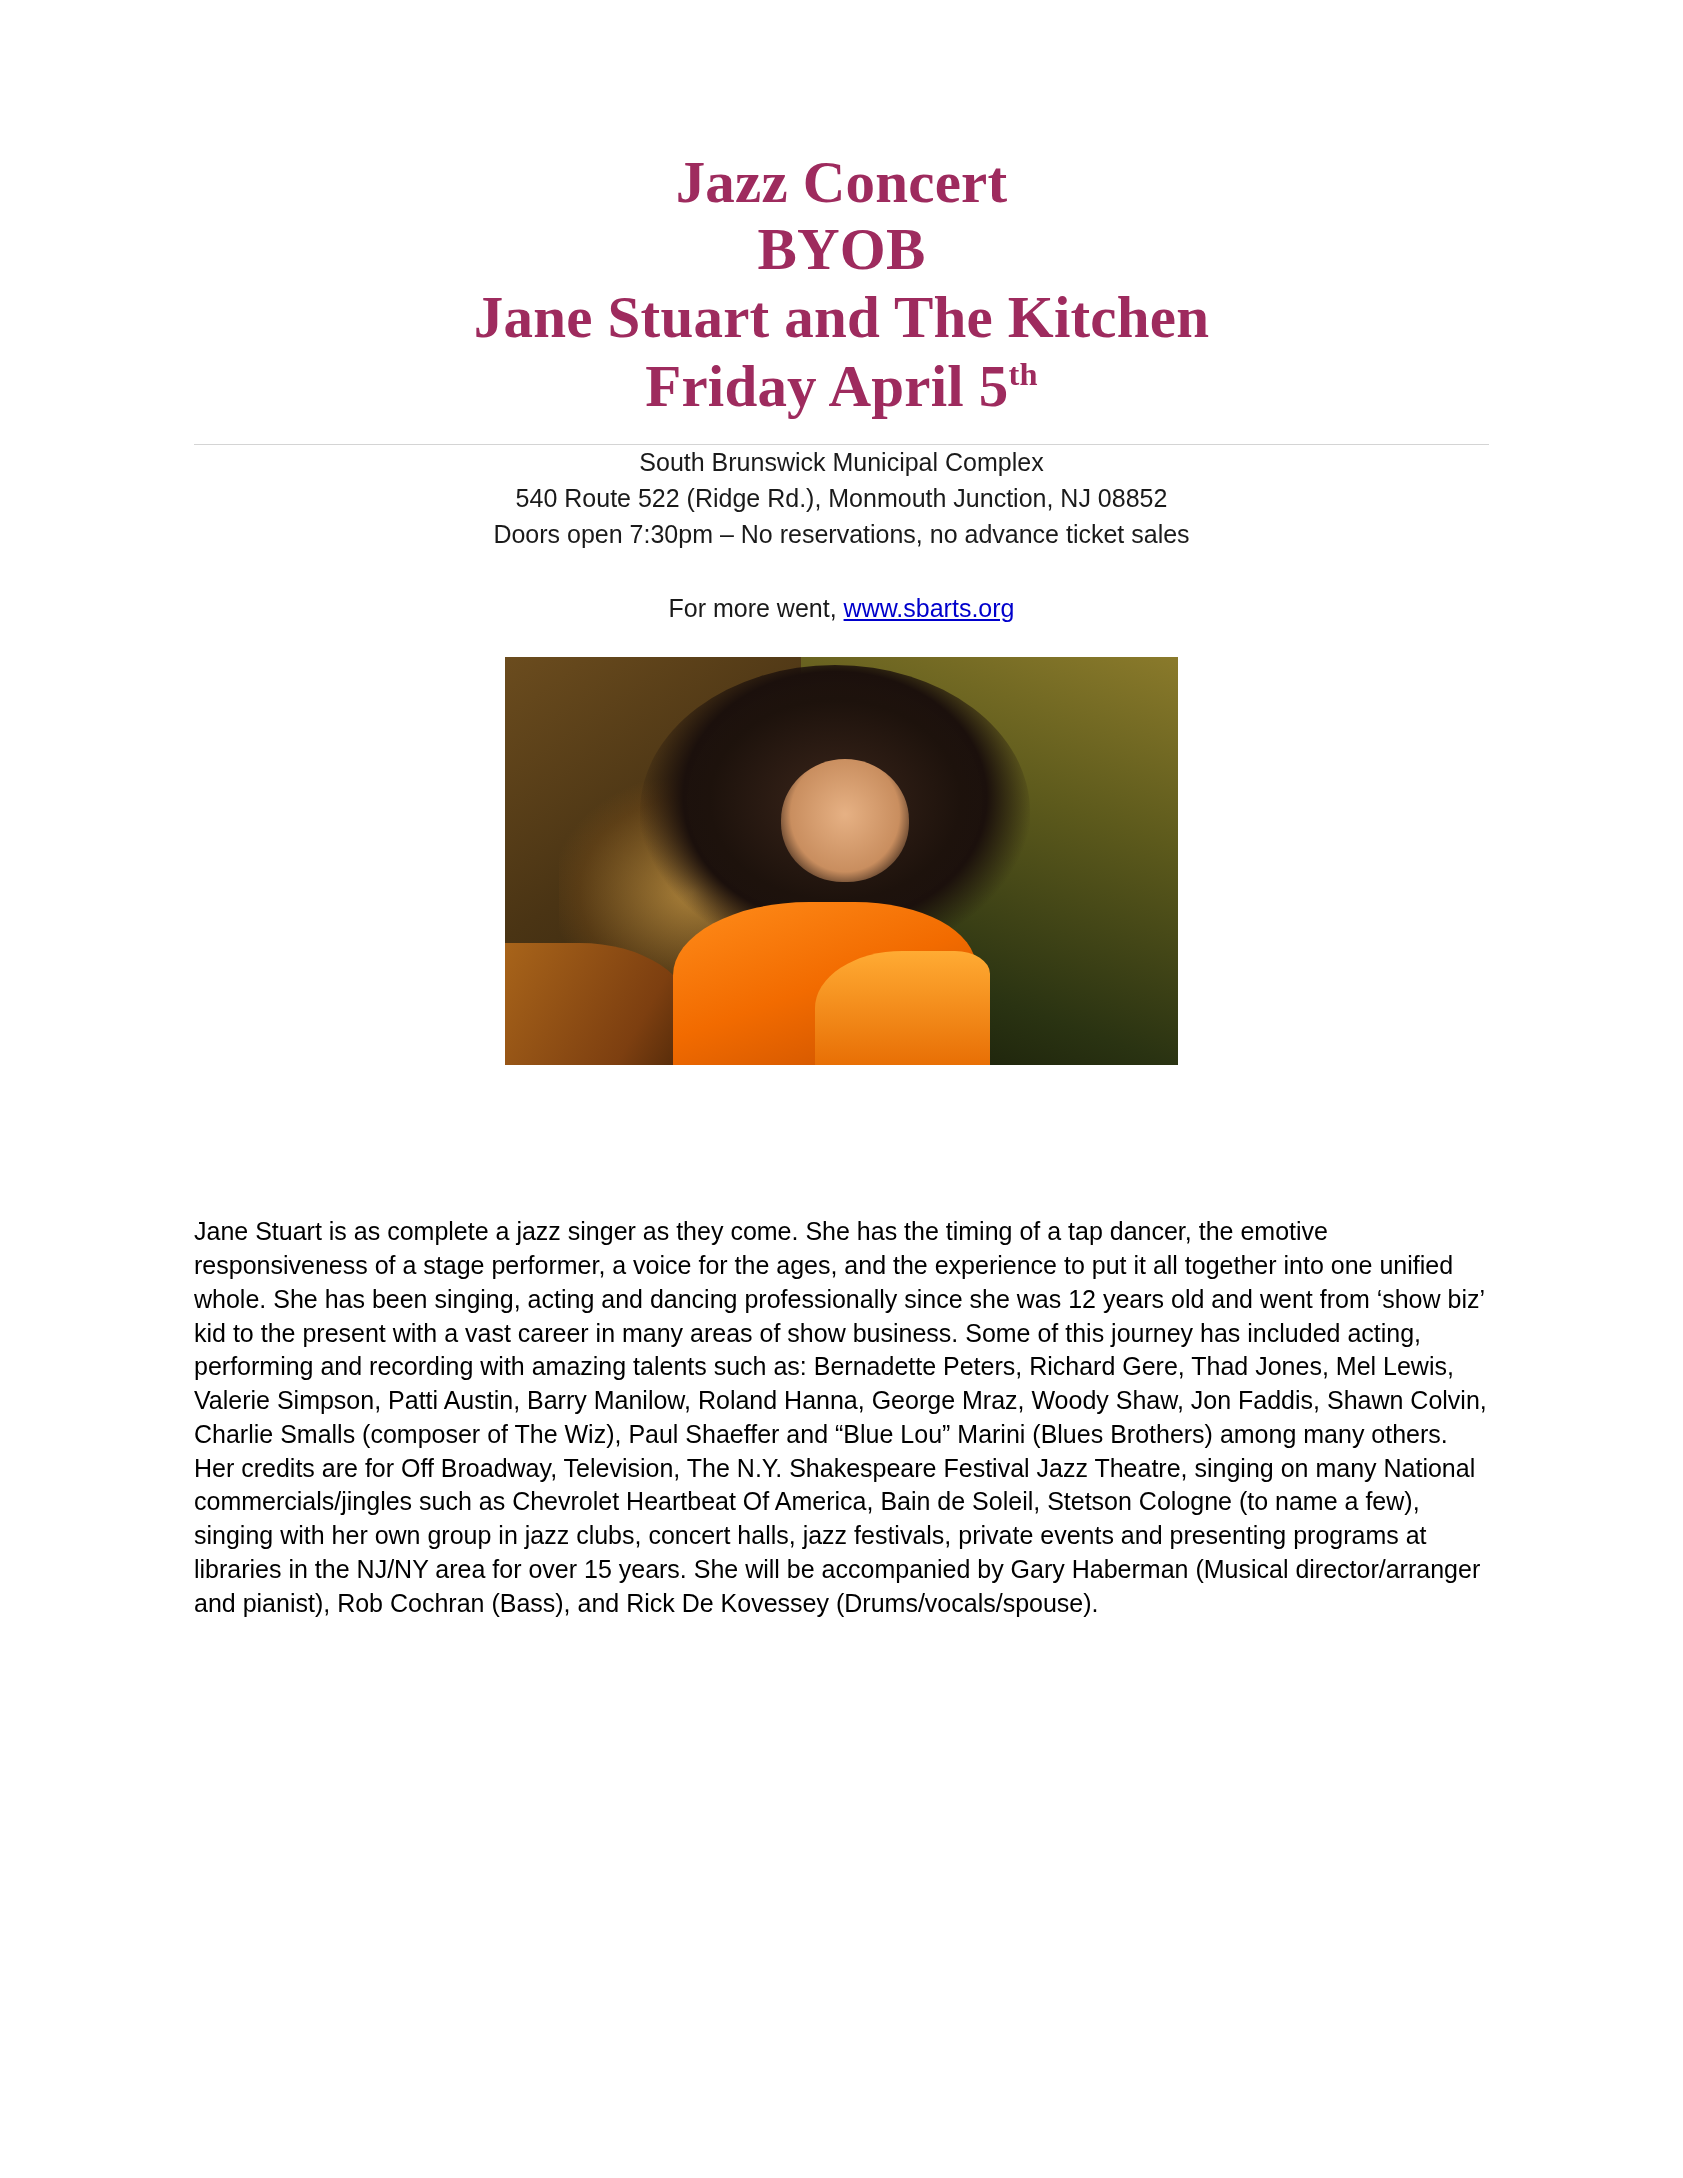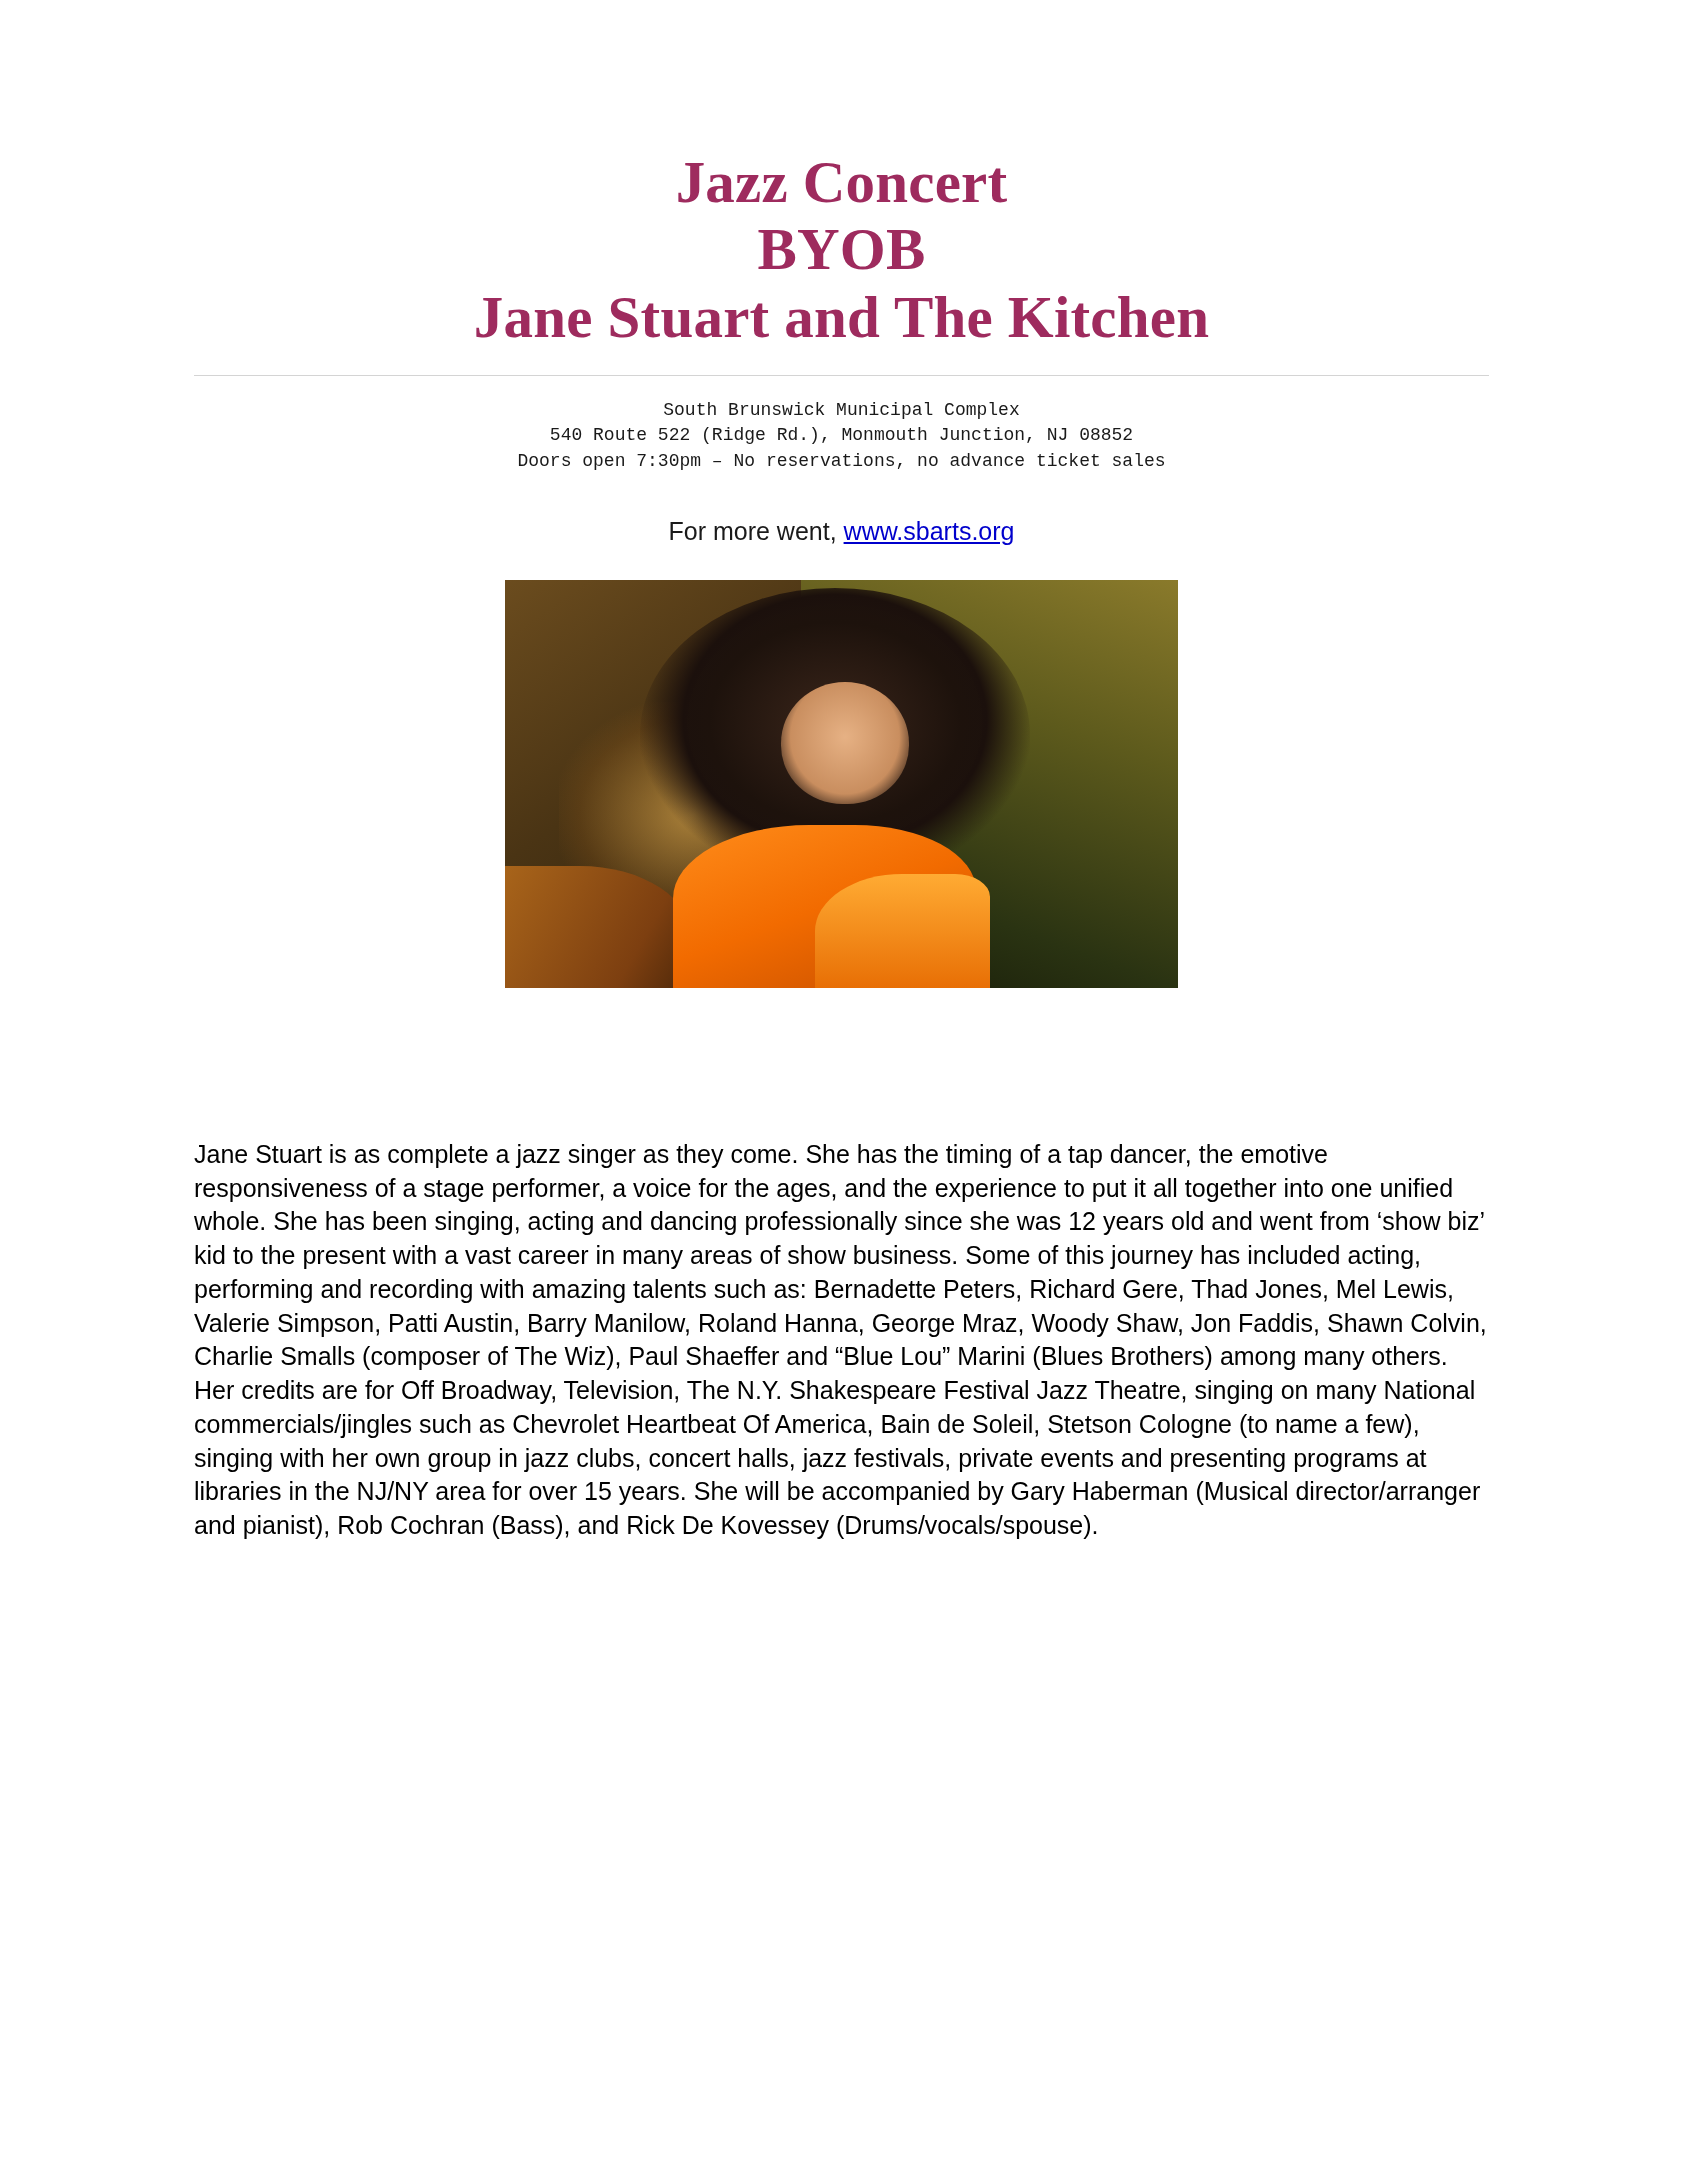--- a/index.html
+++ b/index.html
@@ -49,25 +49,23 @@
   .divider {
     border: none;
     border-top: 1px solid #d4d4d4;
     margin: 24px 194px 0 194px;
     height: 0;
   }
 
   
   .venue {
     text-align: center;
-    font-size: 18px;
+    font-size: 25px;
     line-height: 1.43;
-    margin-top: 22px;
     color: #1a1a1a;
-    font-family: Liberation Mono, monospace;
   }
   .venue div {
     white-space: nowrap;
   }
 
   .moreinfo {
     text-align: center;
     font-size: 25px;
     margin-top: 42px;
     color: #1a1a1a;
@@ -179,20 +177,23 @@
 </style>
 </head>
 <body>
 
 <div class="page">
 
   <div class="title-block">
     <div class="title-line">Jazz Concert</div>
     <div class="title-line">BYOB</div>
     <div class="title-line">Jane Stuart and The Kitchen</div>
+    <div class="title-line date">
+      <span>Friday April 5</span><span class="sup">th</span>
+    </div>
   </div>
 
   <hr class="divider">
 
   <div class="venue">
     <div>South Brunswick Municipal Complex</div>
     <div>540 Route 522 (Ridge Rd.), Monmouth Junction, NJ 08852</div>
     <div>Doors open 7:30pm – No reservations, no advance ticket sales</div>
   </div>
 

